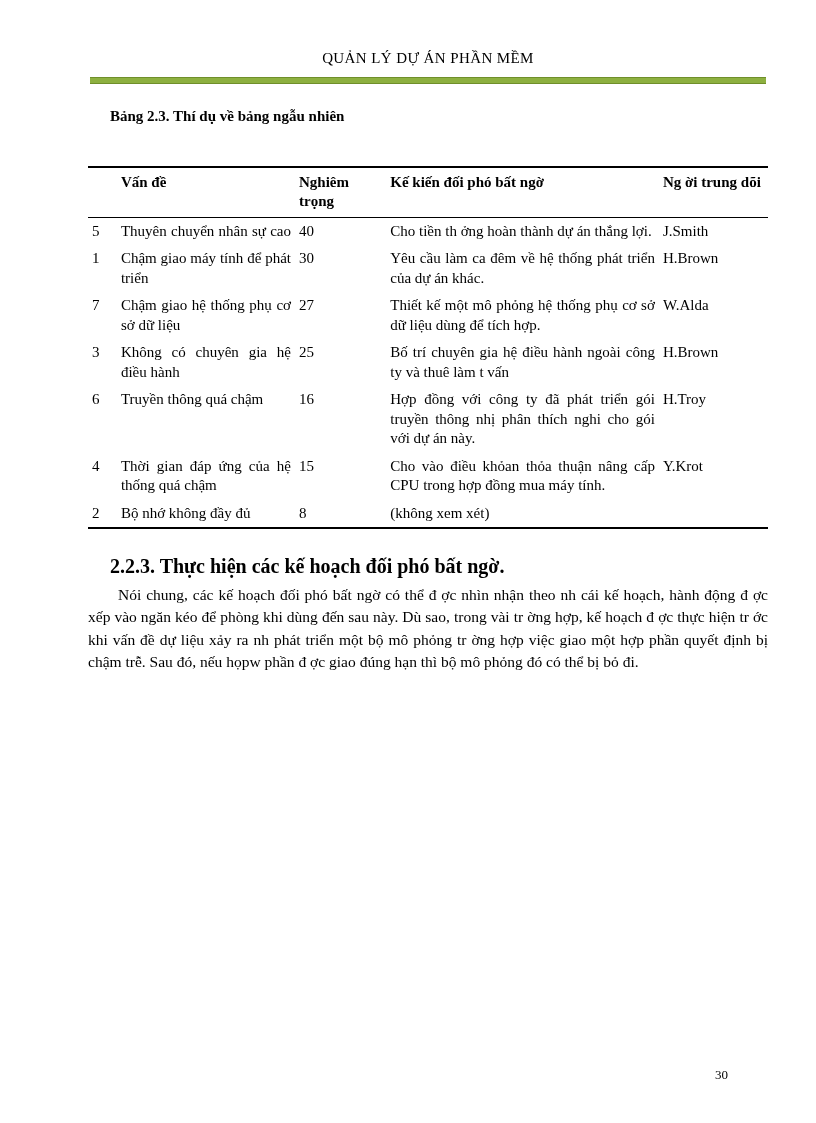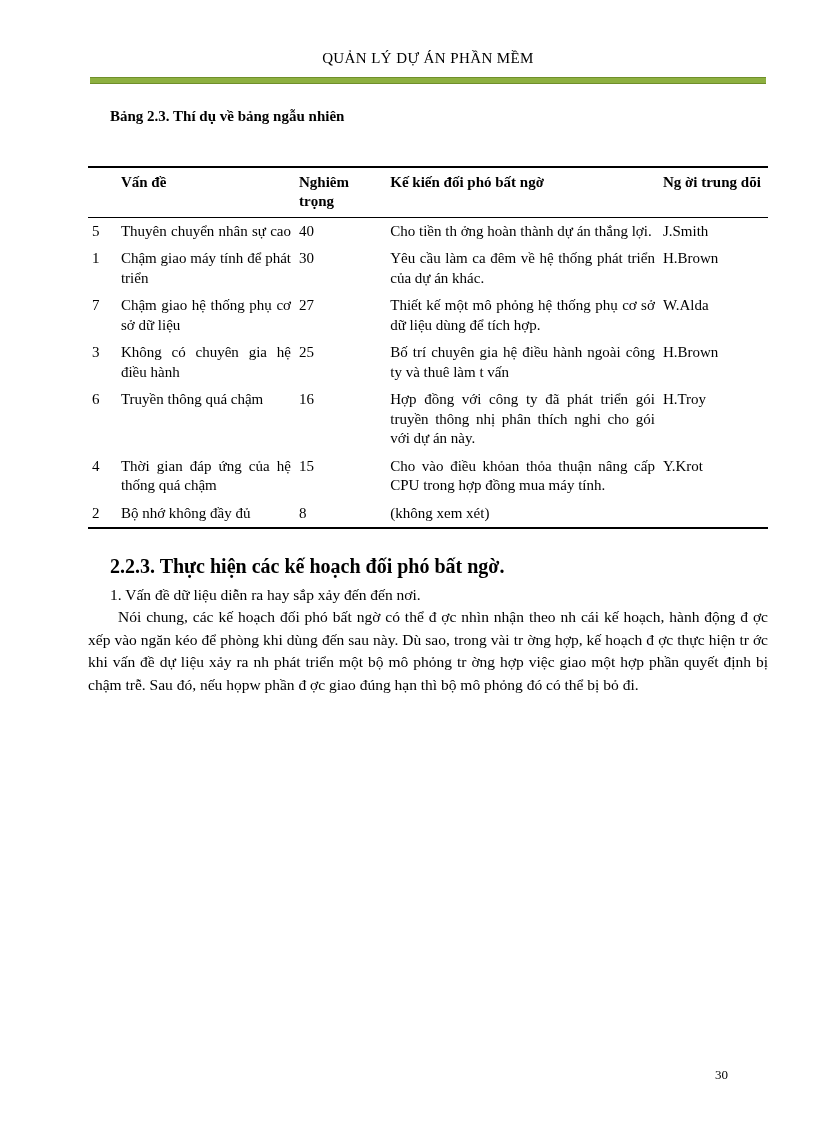--- a/index.html
+++ b/index.html
@@ -173,17 +173,16 @@
         <td class="just-last-left">Bộ nhớ không đầy đủ</td>
         <td>8</td>
         <td class="just-last-left">(không xem xét)</td>
         <td></td>
       </tr>
     </tbody>
   </table>
 
   <h2 class="section">2.2.3. Thực hiện các kế hoạch đối phó bất ngờ.</h2>
 
-  <p class="body indent-sm">1. Vấn đề dữ liệu diễn ra hay sắp xảy đến đến nơi.</p>
   <p class="body indent">Nói chung, các kế hoạch đối phó bất ngờ có thể đ ợc nhìn nhận theo nh  cái kế hoạch, hành động đ ợc xếp vào ngăn kéo để phòng khi dùng đến sau này. Dù sao, trong vài tr ờng hợp, kế hoạch đ ợc thực hiện tr ớc khi vấn đề dự liệu xảy ra nh  phát triển một bộ mô phỏng tr ờng hợp việc giao một hợp phần quyết định bị chậm trễ. Sau đó, nếu họpw phần đ ợc giao đúng hạn thì bộ mô phỏng đó có thể bị bỏ đi.</p>
 
   <div class="pagenum">30</div>
 </div>
 
 </body></html>

